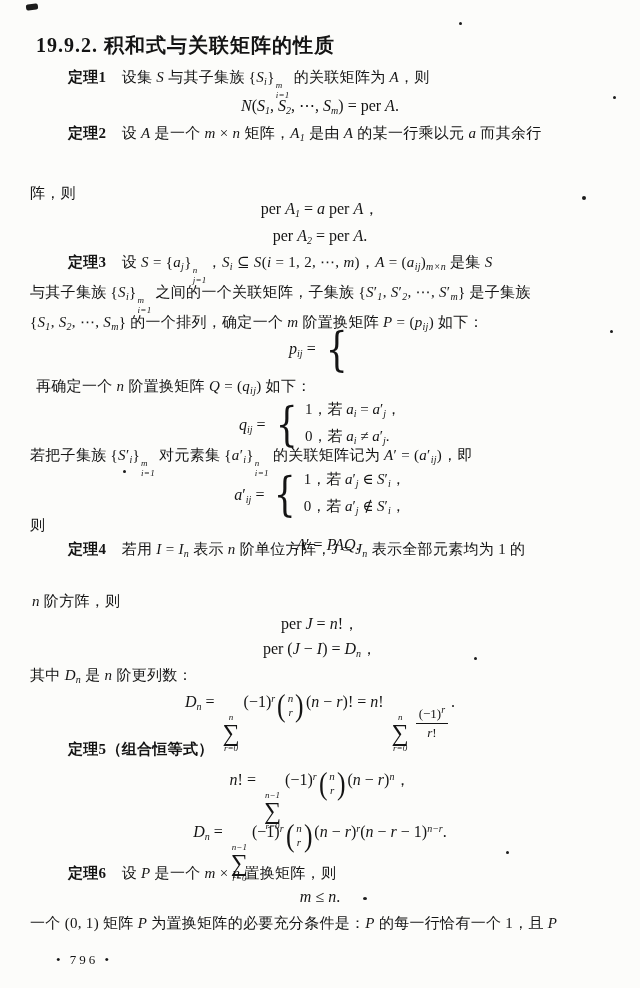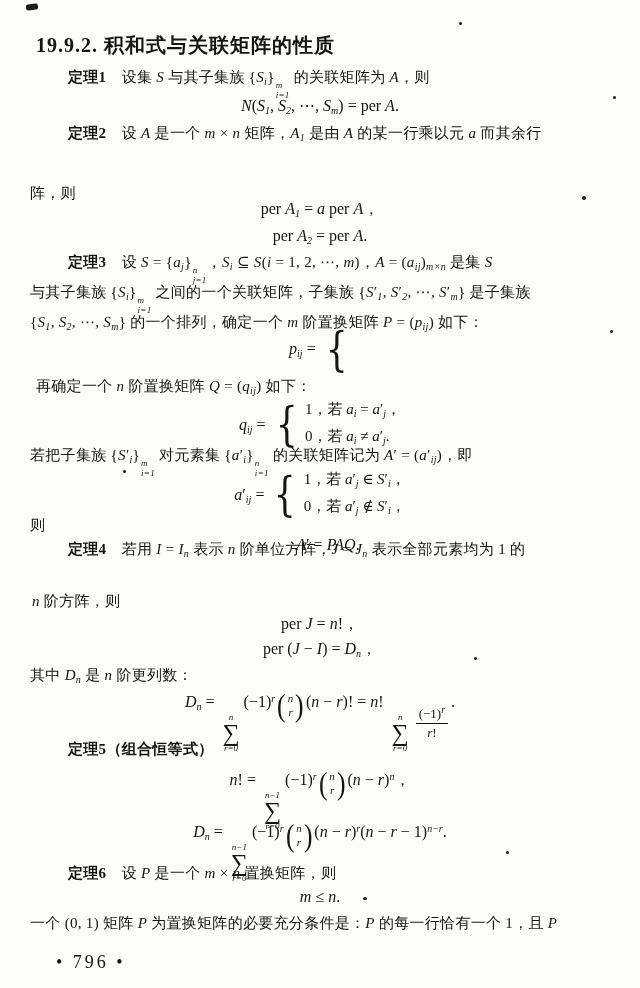--- a/index.html
+++ b/index.html
@@ -36,21 +36,21 @@
   
   .binom{display:inline-flex;align-items:center;vertical-align:-9px;margin:0 1px;}
   .binom .bp{font-size:32px;font-weight:400;line-height:0.8;transform:scaleX(0.8);}
   .binom .bs{display:inline-flex;flex-direction:column;align-items:center;
              font-size:11px;font-style:italic;line-height:1.25;padding:0 1px;}
   
   .frac{display:inline-flex;flex-direction:column;align-items:center;
         vertical-align:-11px;margin:0 3px;font-size:13px;line-height:1.25;}
   .frac .fn{border-bottom:1px solid #141414;padding:0 3px 1px;}
   .frac .fd{padding-top:1px;}
-  .pagenum{font-size:18px;letter-spacing:3px;}
+  .pagenum{font-size:13px;letter-spacing:3px;}
   .speck{position:absolute;background:#1c1c1c;border-radius:50%;}
 </style>
 </head>
 <body>
 
 <div class="page">
 
   <div class="abs heading" style="top:32px;left:36px;">19.9.2. 积和式与关联矩阵的性质</div>
 
   <div class="abs body-line" style="top:68px;left:68px;"><b>定理1</b>　设集 <i>S</i> 与其子集族 {<i>S<sub>i</sub></i>}<span class="ss">

